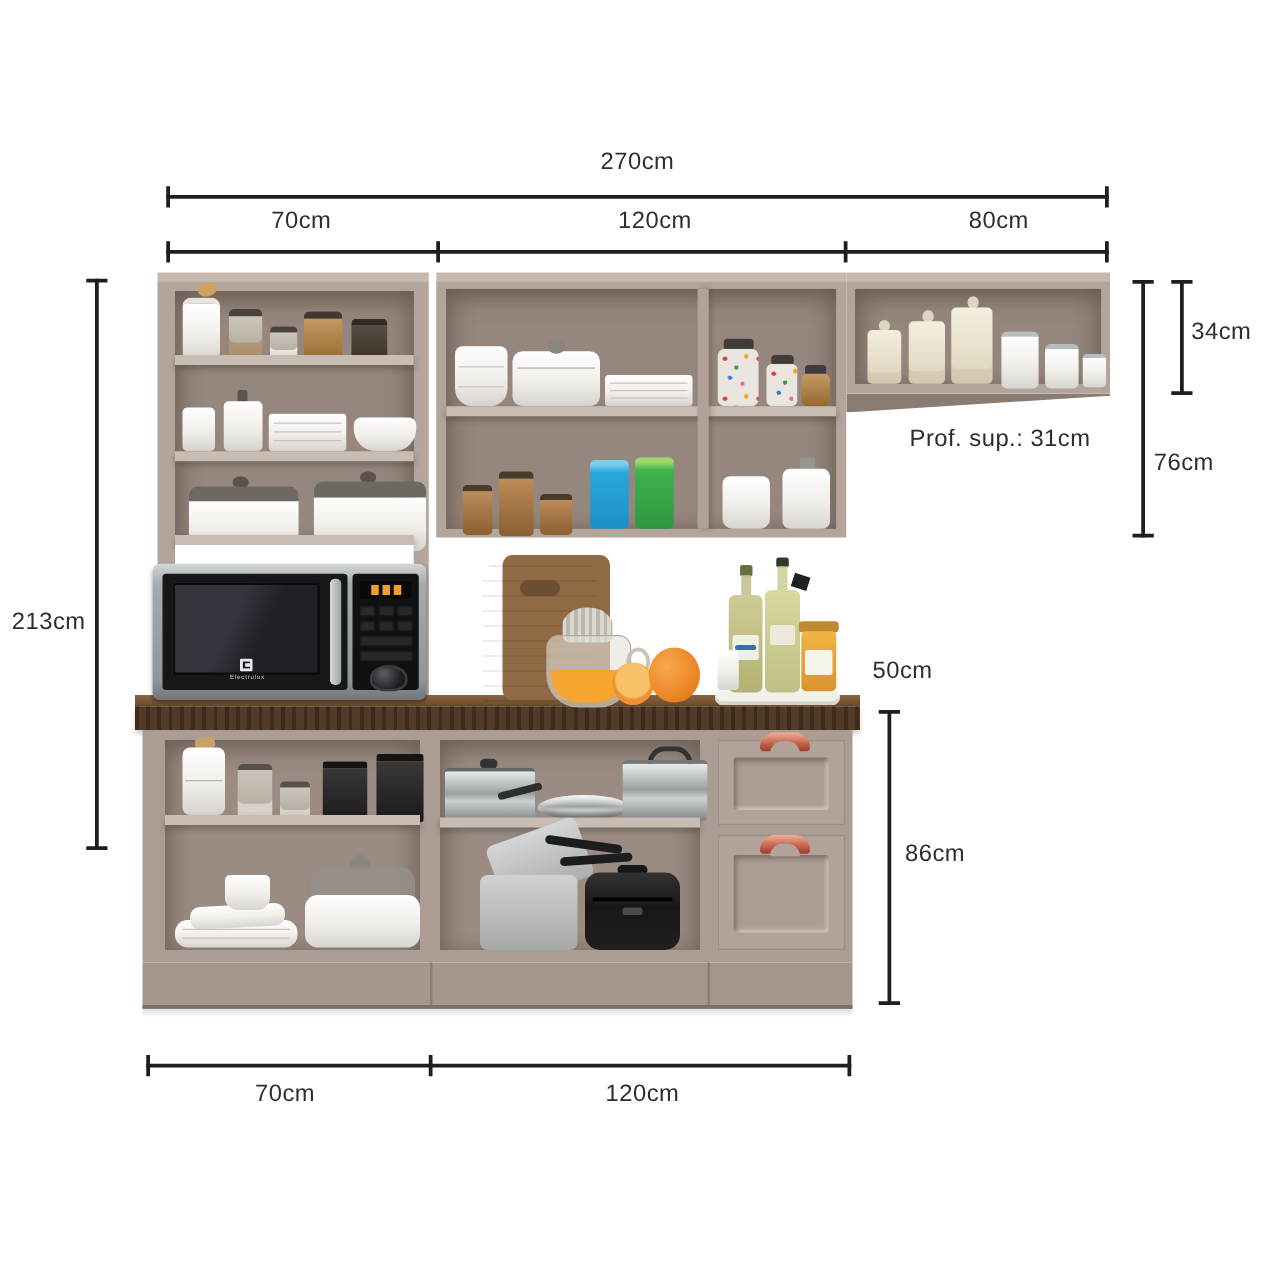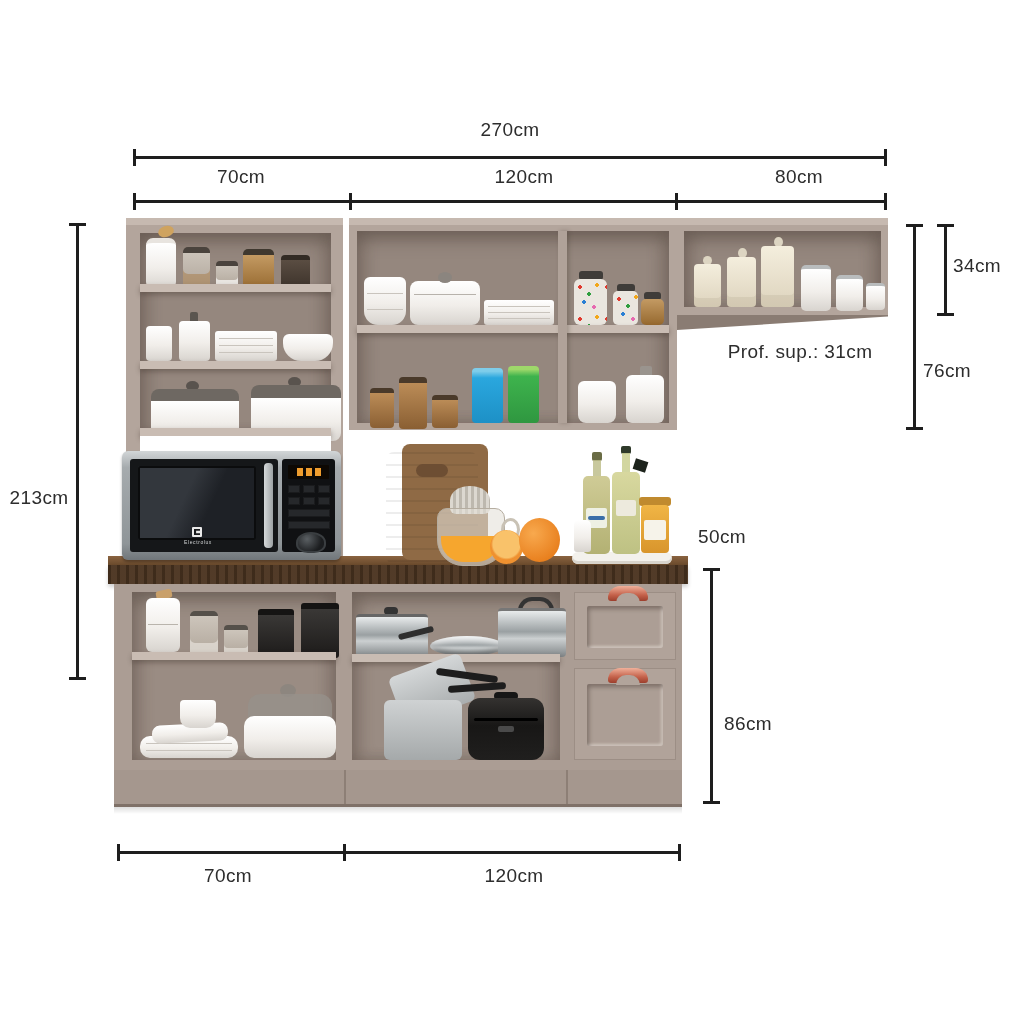--- a/index.html
+++ b/index.html
@@ -290,21 +290,21 @@
     <span class="lbl" style="left:977px;top:266px;">34cm</span>
     <div class="dimv" style="left:944px;top:224px;height:92px;"></div>
 
     <span class="lbl" style="left:947px;top:371px;">76cm</span>
     <div class="dimv" style="left:913px;top:224px;height:206px;"></div>
 
     <span class="lbl" style="left:800px;top:352px;">Prof. sup.: 31cm</span>
 
     <span class="lbl" style="left:722px;top:537px;">50cm</span>
 
-    <span class="lbl" style="left:748px;top:684px;margin-top:40px;">86cm</span>
+    <span class="lbl" style="left:748px;top:684px;">86cm</span>
     <div class="dimv" style="left:710px;top:568px;height:236px;"></div>
 
     <div class="dimh" style="left:117px;top:851px;width:564px;">
       <span class="tick" style="left:226px;"></span>
     </div>
     <span class="lbl" style="left:228px;top:876px;">70cm</span>
     <span class="lbl" style="left:514px;top:876px;">120cm</span>
   </div>
 
 </div>

